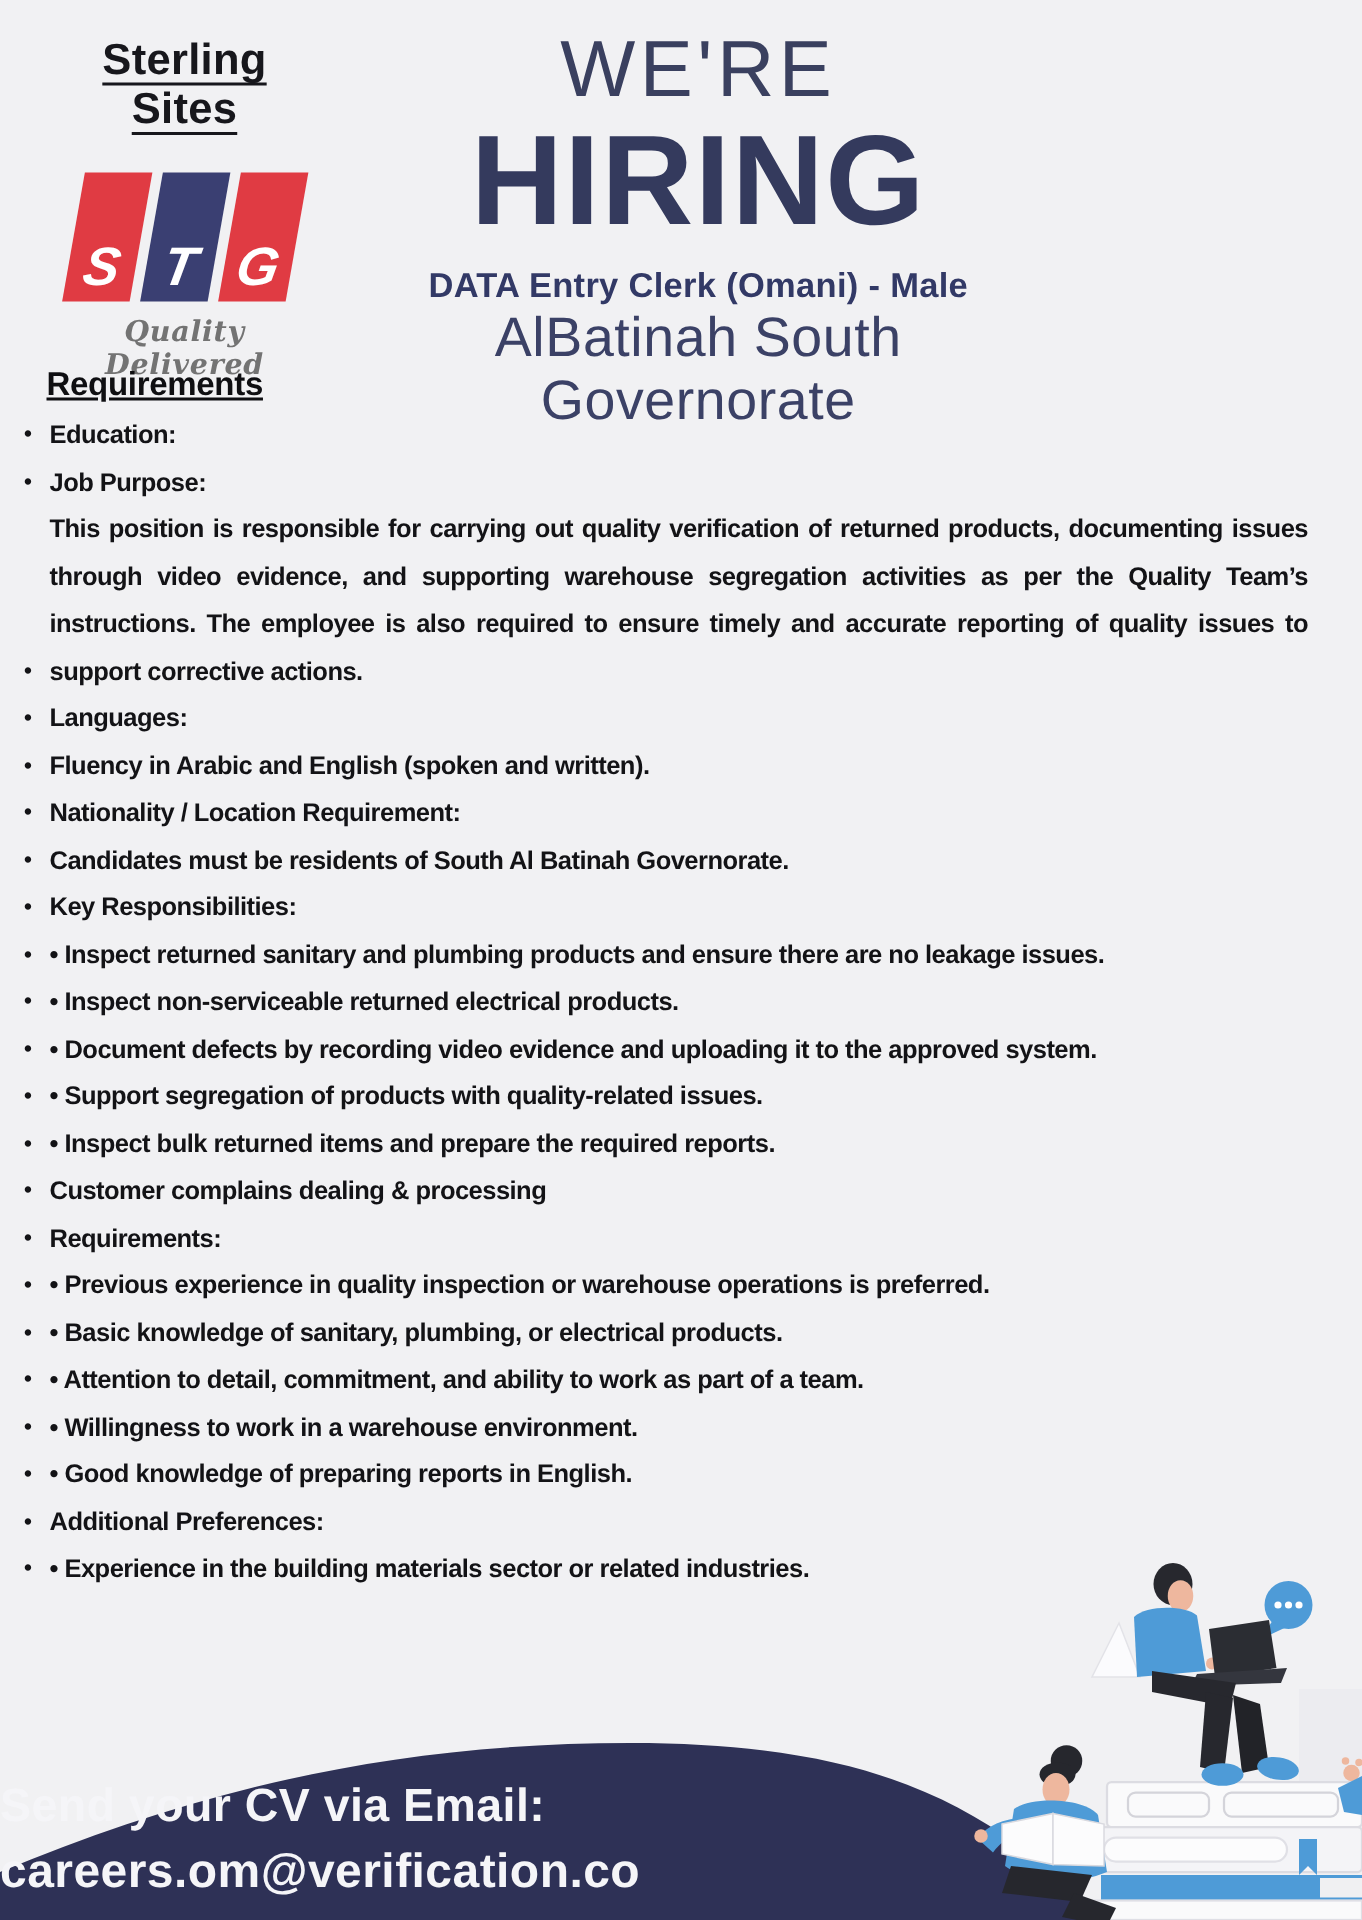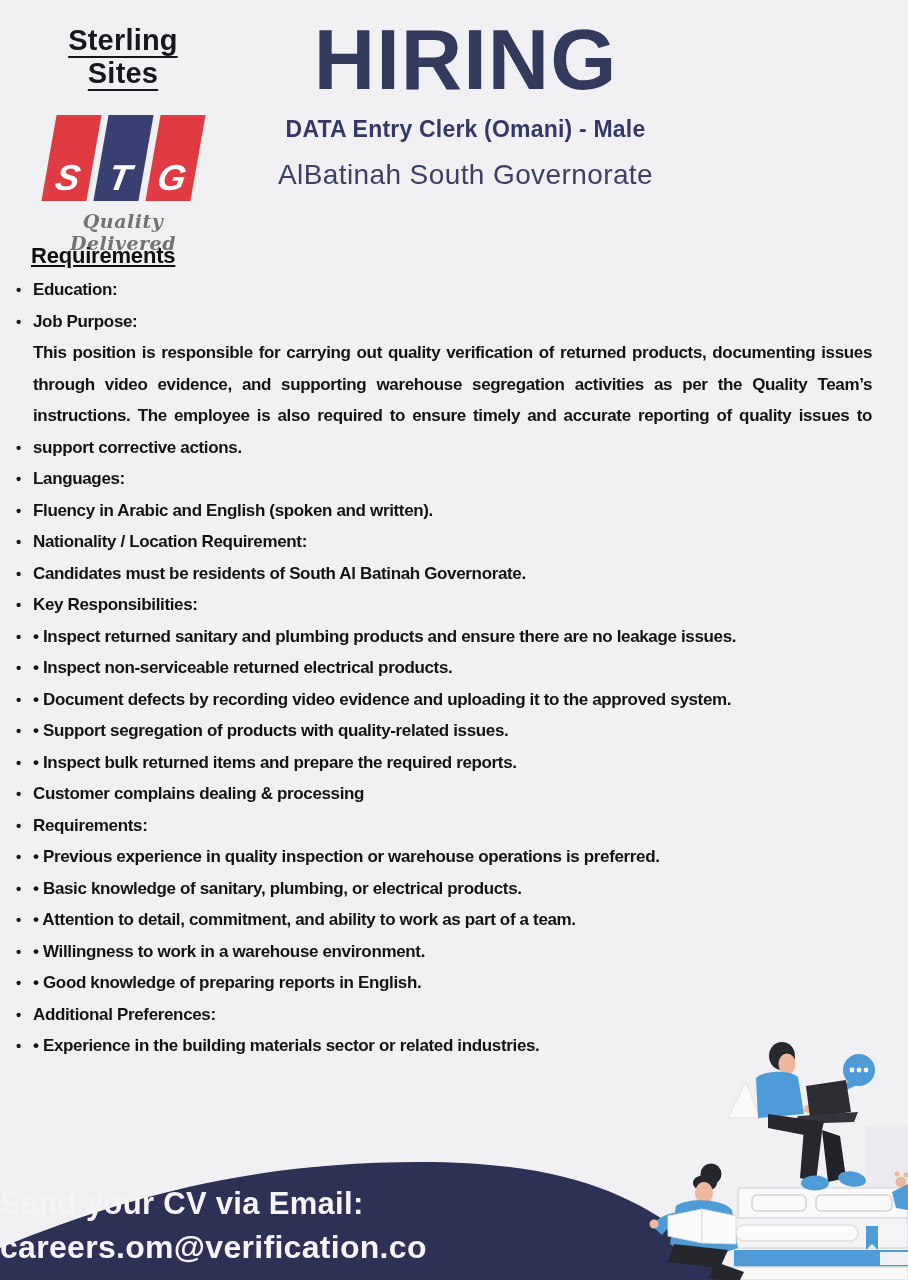--- a/index.html
+++ b/index.html
@@ -28,21 +28,21 @@
   .lp-navy{background:#3a3f72;}
   .tagline{
     margin-top:9px;font-family:"DejaVu Serif", serif;font-style:italic;
     font-weight:700;font-size:19px;color:#737373;letter-spacing:.5px;
   }
   
   .head{position:absolute;top:16px;left:233px;width:465px;text-align:center;}
   .were{font-size:53px;font-weight:400;letter-spacing:3px;color:#3a405f;}
   .hiring{font-size:85px;font-weight:800;letter-spacing:1px;color:#343a5d;line-height:.95;margin-top:4px;}
   .role{margin-top:15px;font-size:23px;font-weight:700;color:#323966;letter-spacing:.2px;text-align:center;}
-  .loc{margin-top:16px;font-size:28px;font-weight:400;color:#3b4166;letter-spacing:.4px;}
+  .loc{margin-top:0;font-size:37px;font-weight:400;color:#3b4166;letter-spacing:.4px;}
   
   .reqs{position:absolute;top:243px;left:12px;width:860px;z-index:0;}
   .reqs h2{margin:0 0 5px 19px;font-size:22px;font-weight:700;color:#0f0f12;letter-spacing:-.2px;text-decoration:underline;}
   .req-list{list-style:none;margin:0;padding:0;}
   .req-item{display:flex;align-items:flex-end;}
   .req-item::before{
     content:"\2022";flex:0 0 21px;width:21px;padding-left:4px;box-sizing:border-box;
     font-size:15px;line-height:31.5px;color:#131316;font-weight:700;
   }
   .req-text{
@@ -70,20 +70,21 @@
         <span>T</span>
       </div>
     <div class="lp lp-red">
         <span>G</span>
       </div>
   </div>
   <div class="tagline">Quality Delivered</div>
 </div>
 
 <div class="head">
+  <div class="were">WE'RE</div>
   <div class="hiring">HIRING</div>
   <div class="role">DATA Entry Clerk (Omani) - Male</div>
   <div class="loc">AlBatinah South Governorate</div>
 </div>
 
 <div class="reqs">
   <h2>Requirements</h2>
   <ul class="req-list">
       <li class="req-item">
         <span class="req-text">Education:</span>

